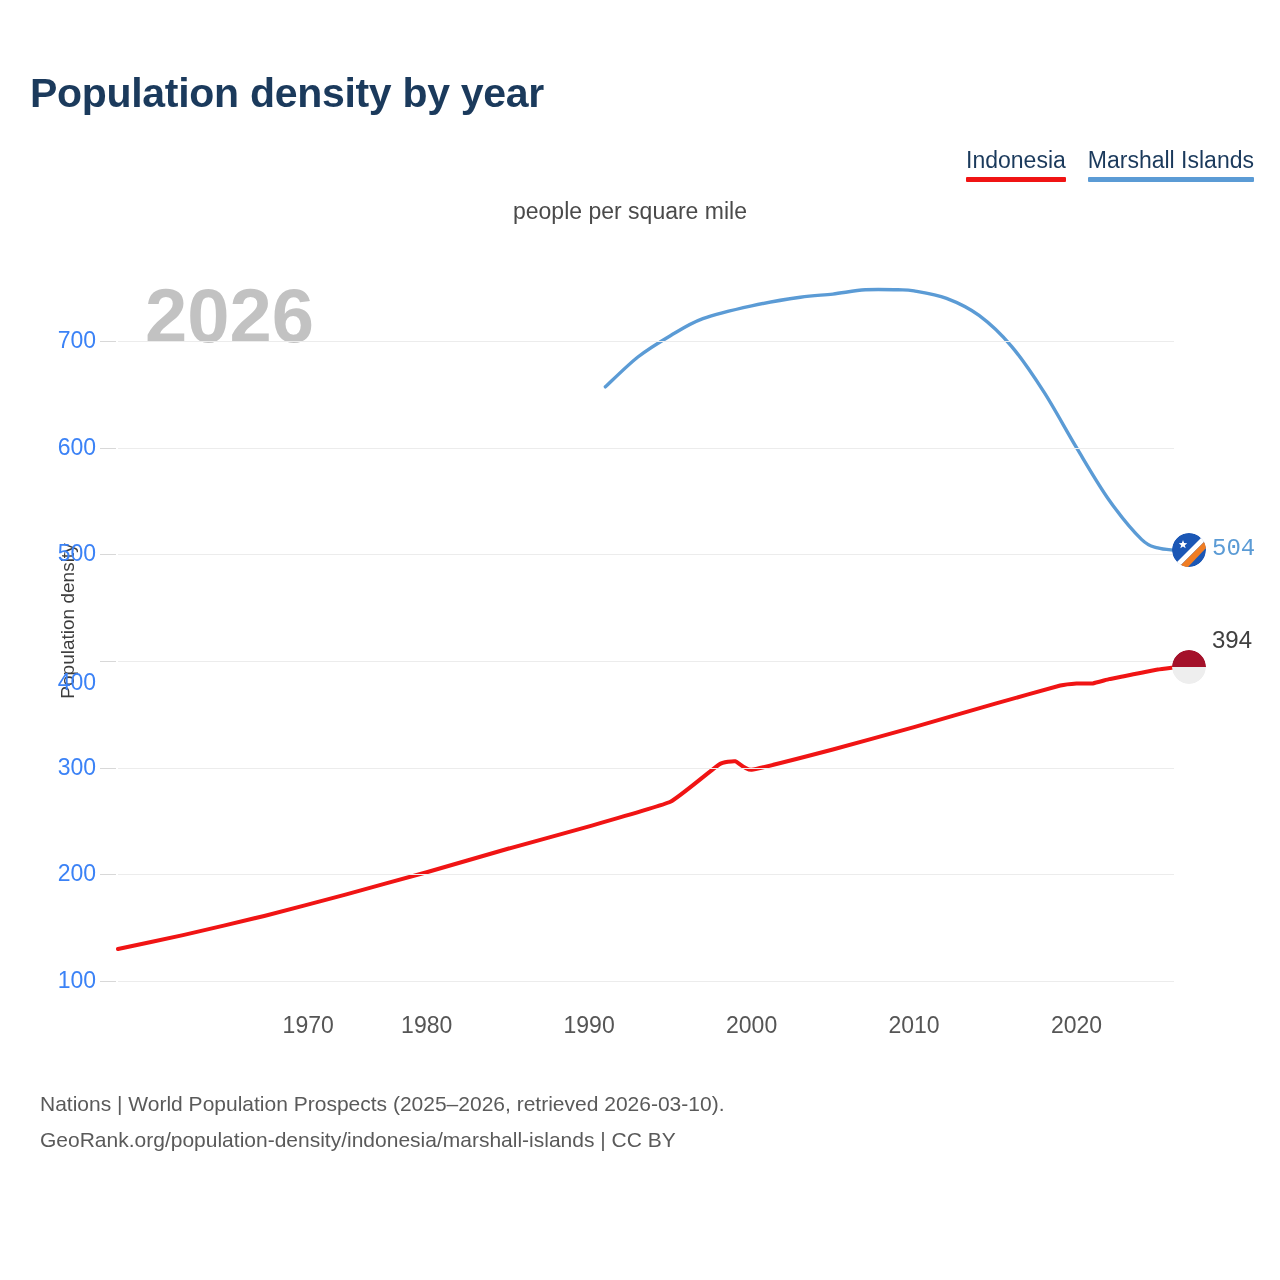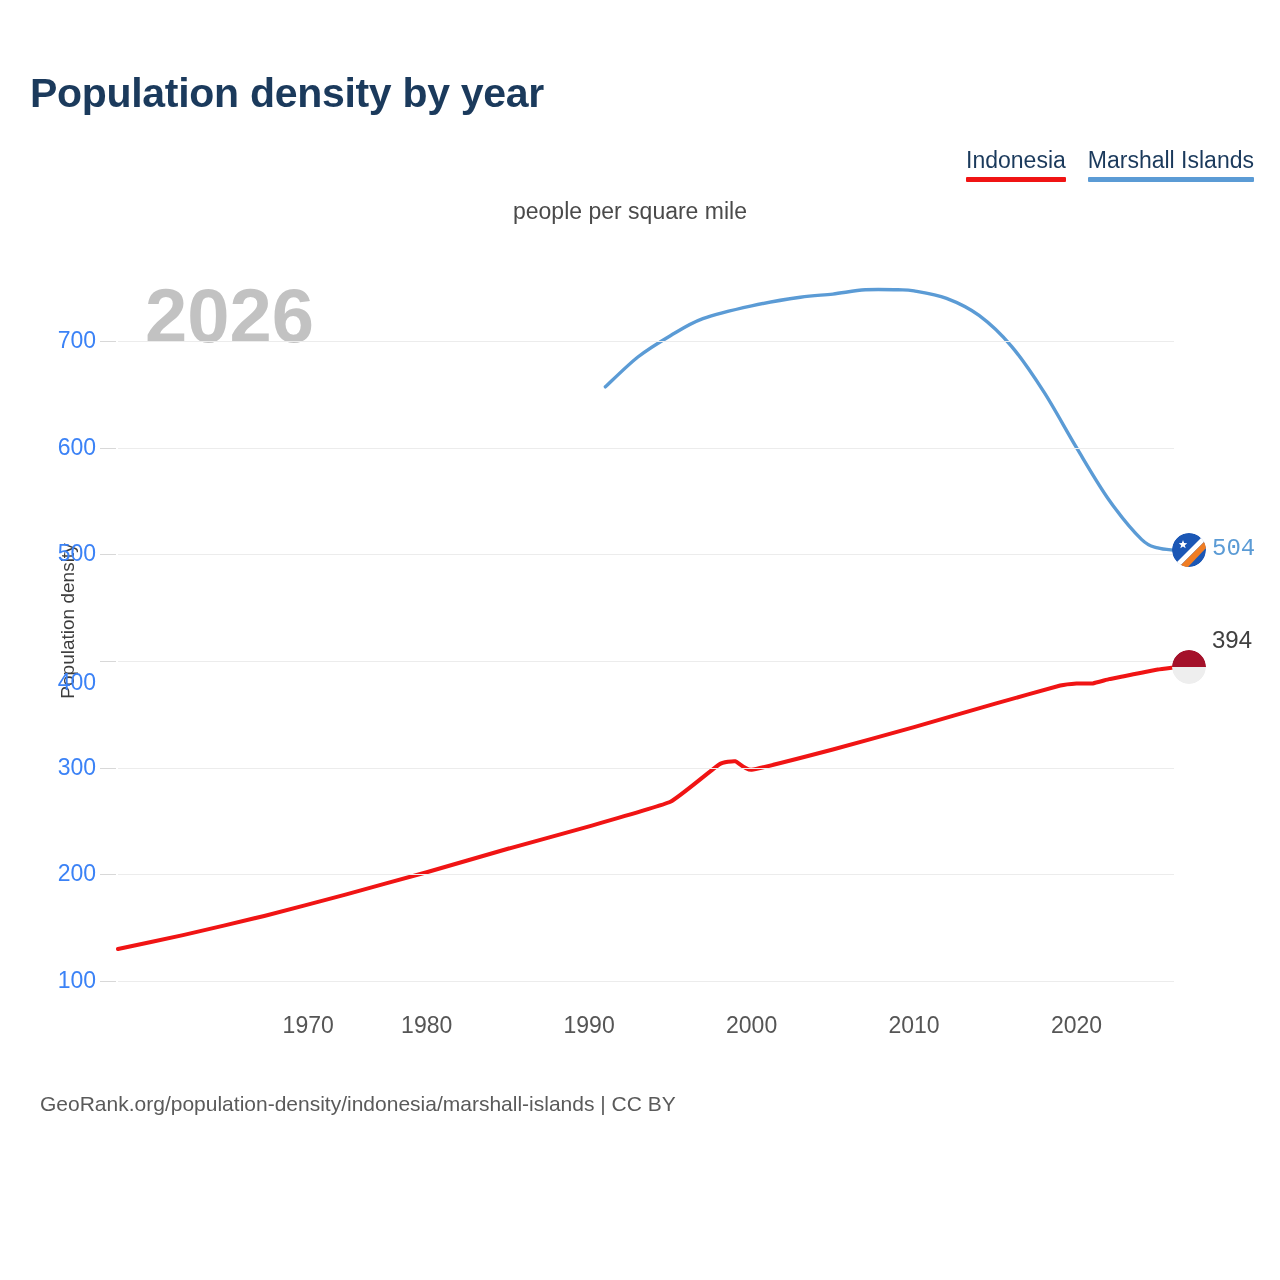--- a/index.html
+++ b/index.html
@@ -218,16 +218,17 @@
 
   <div class="flag-marker" id="flag-id" style="left:1172px;top:650px;">
     <svg viewBox="0 0 34 34" width="34" height="34">
       <circle cx="17" cy="17" r="17" fill="#eeeeee"></circle>
       <path d="M0 17 A17 17 0 0 1 34 17 Z" fill="#a4112a"></path>
     </svg>
   </div>
   <div class="endlabel" id="label-id" style="left: 1212px; top: 626px; color: #404040;">394</div>
 
   <div class="footer">
+    <span class="footer-line">Nations | World Population Prospects (2025–2026, retrieved 2026-03-10).</span>
     <span class="footer-line">GeoRank.org/population-density/indonesia/marshall-islands | CC BY</span>
   </div>
 
 </div>
 
 </body></html>

